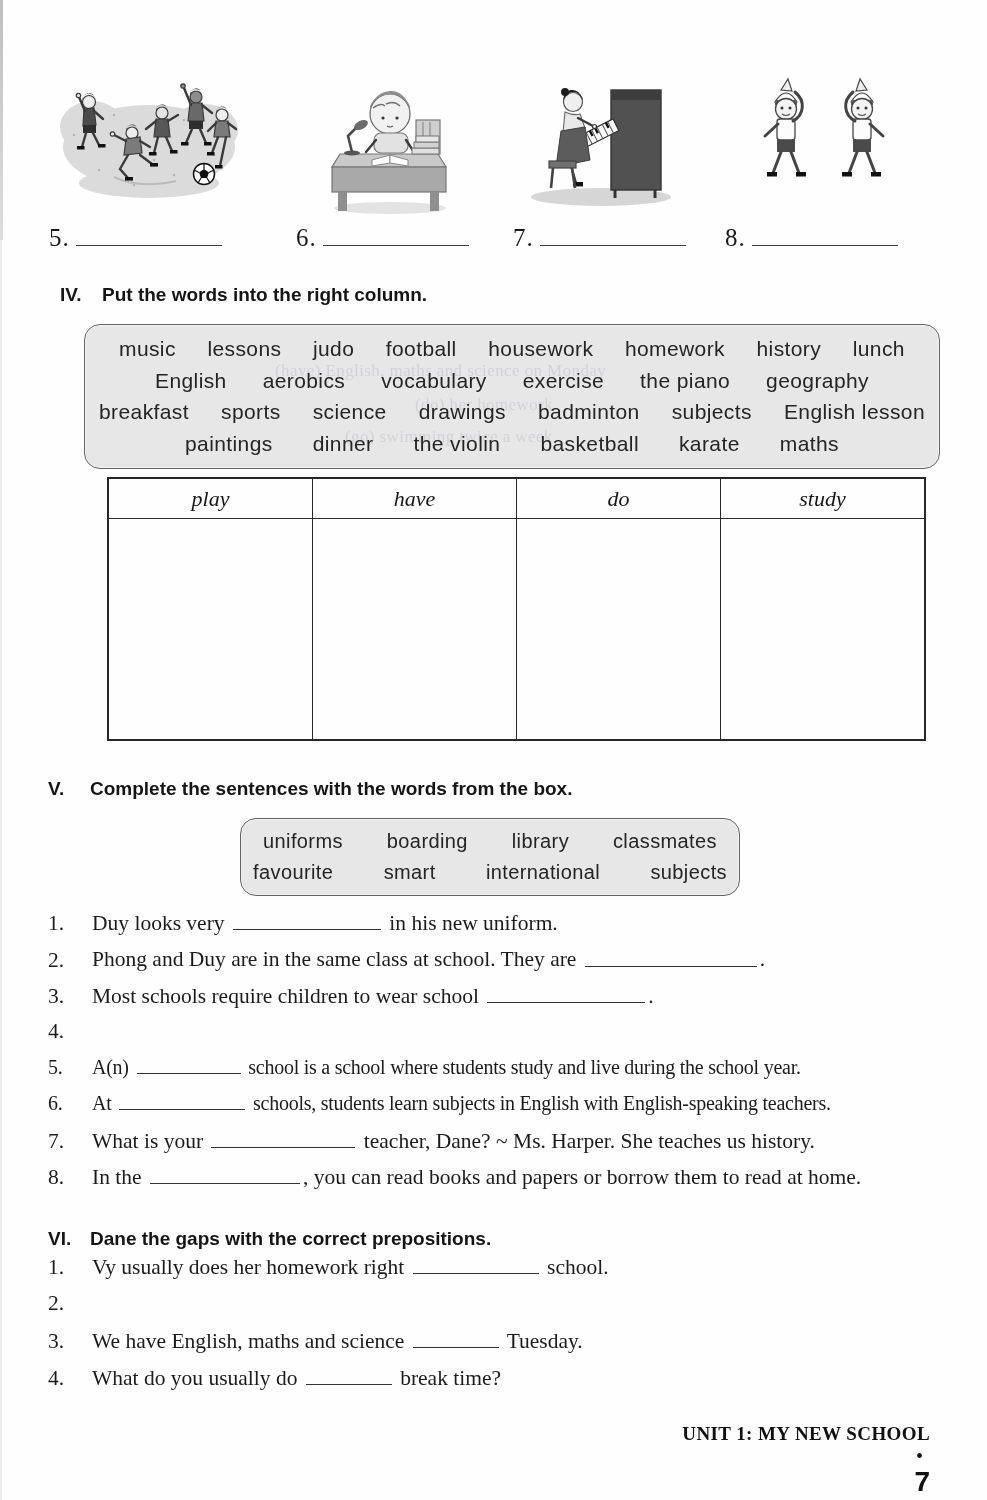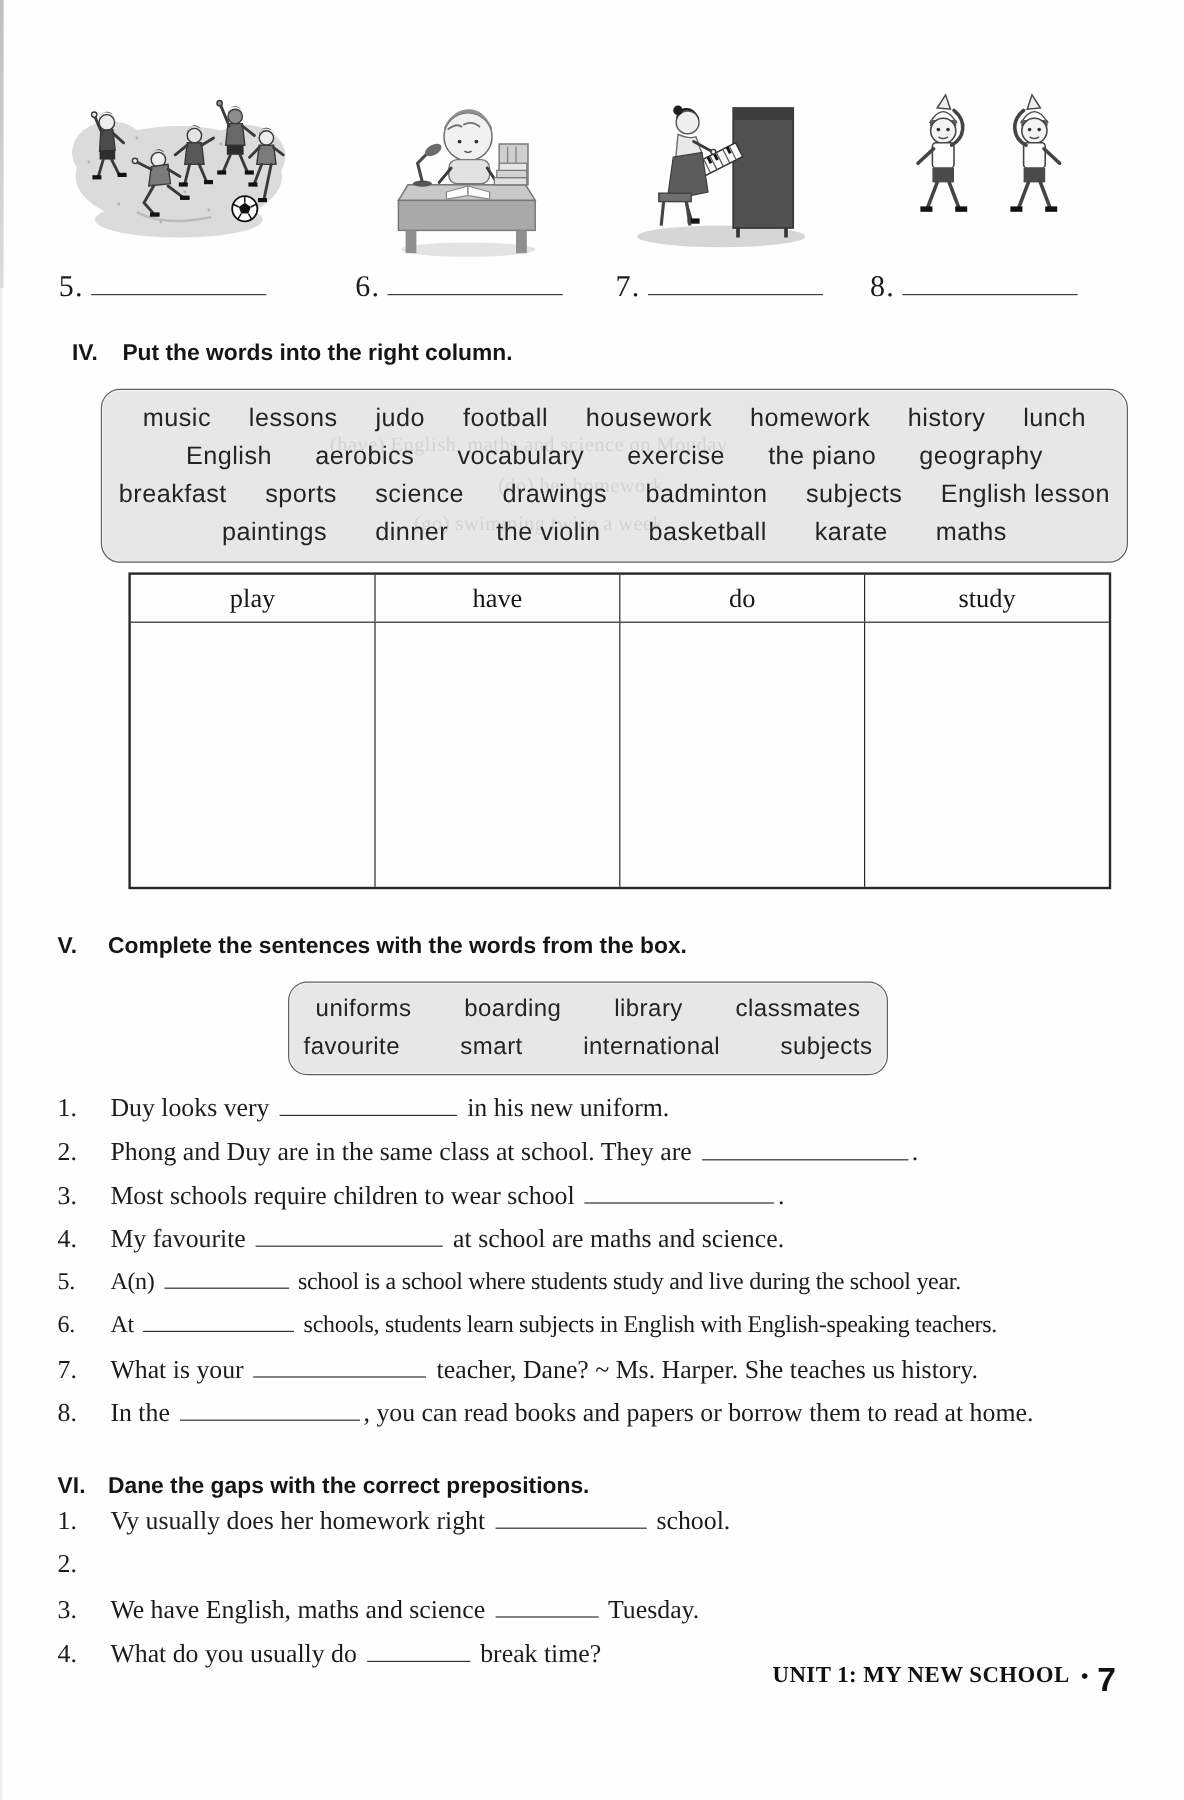--- a/index.html
+++ b/index.html
@@ -38,37 +38,37 @@
   .v-r0{padding:0 22px;text-align:right;}
   .v-r1{padding:0 12px;}
   .word{white-space:nowrap;}
 
   .bleed{position:absolute;font-family:"Liberation Serif",serif;font-size:17px;color:#44506a;
         opacity:.13;filter:blur(.4px);white-space:nowrap;z-index:1;}
 
   .sort-table{position:absolute;left:107px;top:477px;width:819px;height:264px;
         border:2px solid #282828;box-sizing:border-box;display:flex;flex-direction:column;}
   .t-row{display:flex;}
-  .t-head{flex:0 0 39px;border-bottom:1.8px solid #282828;}
+  .t-head{flex:0 0 39px;border-bottom:1.8px solid #282828;font-style:italic;}
   .t-body{flex:1;}
   .t-cell{flex:1;display:flex;align-items:center;justify-content:center;
         font-size:22px;color:#161616;border-right:1.6px solid #282828;}
   .t-cell:last-child{border-right:none;}
 
   .sentence-list{position:absolute;left:48px;width:895px;}
   .list-v{top:910px;}
   .list-vi{top:1254px;}
   .sentence{display:flex;align-items:baseline;height:36.3px;font-size:21.5px;white-space:nowrap;}
   .list-vi .sentence{height:37px;}
   .s-num{flex:0 0 44px;}
   .s-text{white-space:nowrap;}
   .sentence.tight{font-size:20px;letter-spacing:-0.25px;}
   .blank{display:inline-block;height:.9em;border-bottom:1.6px solid #333;margin:0 3px;}
 
-  .footer{position:absolute;top:1386px;right:57px;display:flex;align-items:flex-start;}
+  .footer{position:absolute;top:1423px;right:57px;display:flex;align-items:flex-end;flex-direction:column;}
   .footer-unit{font-family:"Liberation Serif",serif;font-weight:700;font-size:19px;letter-spacing:.4px;color:#111;}
   .footer-bullet{font-size:20px;margin:0 7px 0 9px;color:#111;}
   .footer-page{font-family:"Liberation Sans",sans-serif;font-weight:700;font-size:28px;color:#111;line-height:1;}
 
   svg .limb{stroke:#3a3a3a;stroke-width:2.4;stroke-linecap:round;fill:none;}
   svg .limb-thick{stroke:#444;stroke-width:3;stroke-linecap:round;fill:none;}
   svg .outline{stroke:#3a3a3a;stroke-width:1.2;}
 </style>
 </head>
 <body>
@@ -340,21 +340,20 @@
       <div class="sentence">
         <span class="s-num">2.</span>
         <span class="s-text">Phong and Duy are in the same class at school. They are <span class="blank" style="width: 172px;"></span>.</span>
       </div>
       <div class="sentence">
         <span class="s-num">3.</span>
         <span class="s-text">Most schools require children to wear school <span class="blank" style="width: 158px;"></span>.</span>
       </div>
       <div class="sentence">
         <span class="s-num">4.</span>
-        <span class="s-text">My favourite <span class="blank" style="width: 156px;"></span> at school are maths and science.</span>
       </div>
       <div class="sentence tight">
         <span class="s-num">5.</span>
         <span class="s-text">A(n) <span class="blank" style="width: 104px;"></span> school is a school where students study and live during the school year.</span>
       </div>
       <div class="sentence tight">
         <span class="s-num">6.</span>
         <span class="s-text">At <span class="blank" style="width: 126px;"></span> schools, students learn subjects in English with English-speaking teachers.</span>
       </div>
       <div class="sentence">

